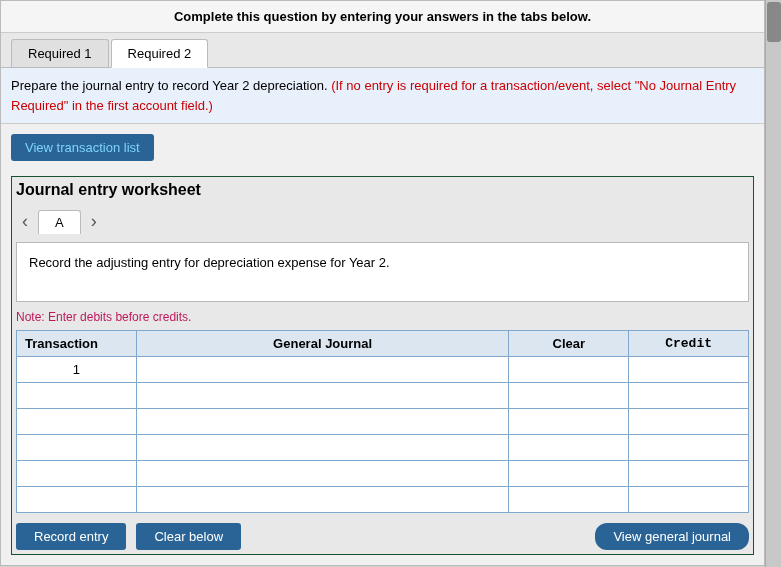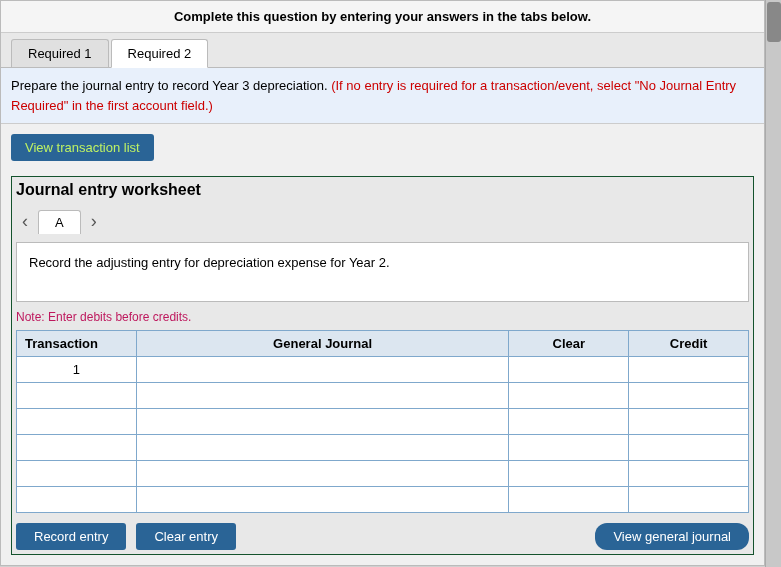--- a/index.html
+++ b/index.html
@@ -54,21 +54,21 @@
       line-height: 1.5;
     }
     .question-area .red-text {
       color: #cc0000;
     }
     .btn-view-transaction {
       display: inline-block;
       margin: 10px 10px;
       padding: 6px 14px;
       background: #2a6496;
-      color: #bef264;
+      color: #7dd3fc;
       border: none;
       cursor: pointer;
       font-size: 13px;
       border-radius: 3px;
     }
     .worksheet-container {
       background: #e8e8e8;
       margin: 5px 10px 10px 10px;
       border: 1px solid #14532d;
       padding: 4px;
@@ -207,21 +207,21 @@
       <div class="tabs-row">
         <div class="tab">
           <span>Required 1</span>
         </div>
         <div class="tab active">
           <span>Required 2</span>
         </div>
       </div>
 
       <div class="question-area">
-        <span>Prepare the journal entry to record Year 3 depreciation.</span>
+        <span>Prepare the journal entry to record Year 2 depreciation.</span>
         <span class="red-text">(If no entry is required for a transaction/event, select "No Journal Entry Required" in the first account field.)</span>
       </div>
 
       <div>
         <button class="btn-view-transaction">View transaction list</button>
       </div>
 
       <div class="worksheet-container">
         <div class="worksheet-title">Journal entry worksheet</div>
 
@@ -236,21 +236,21 @@
         </div>
 
         <div class="note-text">Note: Enter debits before credits.</div>
 
         <table class="journal-table">
           <thead>
             <tr>
               <th class="left" style="width:90px;">Transaction</th>
               <th style="width:280px;">General Journal</th>
               <th style="width:90px;">Clear</th>
-              <th style="width:90px;">Credit</th>
+              <th style="width:90px;font-family:Liberation Mono, monospace;">Credit</th>
             </tr>
           </thead>
           <tbody>
             <tr>
               <td class="transaction-num">1</td>
               <td>
                 <input type="text" style="">
               </td>
               <td>
                 <input type="text" style="">
@@ -317,21 +317,21 @@
               </td>
               <td>
                 <input type="text" style="">
               </td>
             </tr>
           </tbody>
         </table>
 
         <div class="buttons-row">
           <button class="btn-action">Record entry</button>
-          <button class="btn-action">Clear entry</button>
+          <button class="btn-action">Clear below</button>
           <button class="btn-action right" style="margin-left:auto;">View general journal</button>
         </div>
       </div>
     </div>
   </div>
 
   <div class="scrollbar-area">
     <div class="scrollbar-thumb"></div>
   </div>
 </div>

